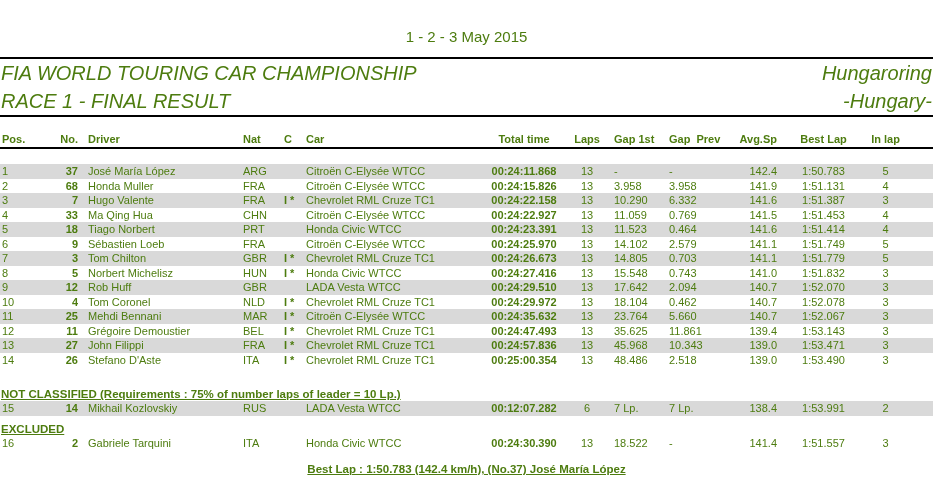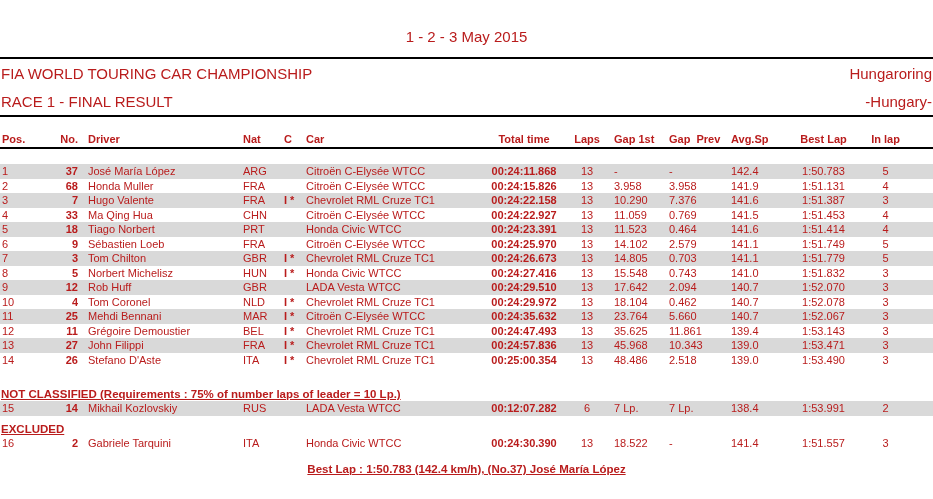--- a/index.html
+++ b/index.html
@@ -1,28 +1,28 @@
 <!DOCTYPE html>
 <html><head>
 <meta charset="utf-8">
 <style>
   html,body{margin:0;padding:0;background:#fff;}
   .page{
     position:relative;
     width:933px;height:499px;
-    background:#ffffff;color:#b91c1c;
+    background:#ffffff;color:#4d7c0f;
     font-family:"Liberation Sans","DejaVu Sans",sans-serif;
     overflow:hidden;
   }
   .date{padding-top:28px;font-size:15px;line-height:18px;text-align:center;}
   .rule{border-top:2px solid #000;width:933px;}
   .rule1{margin-top:11px;}
   .title-row{
     height:28px;display:flex;justify-content:space-between;align-items:center;
-    font-size:15px;padding:0 1px;
+    font-size:20px;padding:0 1px;font-style:italic;
   }
   .grid{
     display:grid;
     grid-template-columns:55px 23px 162px 42px 22px 178px 84px 42px 53px 70px 60px 65px 77px;
     width:933px;
   }
   .header{
     margin-top:14px;height:16px;line-height:16px;
     border-bottom:2px solid #000;font-weight:bold;font-size:11px;
   }
@@ -36,21 +36,21 @@
   .c2{padding-left:10px;}
   .c3{padding-left:3px;}
   .c4{padding-left:2px;}
   .row .c4{font-weight:bold;}
   .c5{padding-left:2px;}
   .c6{text-align:center;}
   .row .c6{font-weight:bold;}
   .c7{text-align:center;}
   .c8{padding-left:6px;}
   .c9{padding-left:8px;}
-  .c10{text-align:left;padding-right:14px;}
+  .c10{text-align:right;padding-right:14px;}
   .c11{text-align:center;}
   .c12{text-align:center;padding-right:18px;}
   .section-head{
     font-size:11.5px;font-weight:bold;text-decoration:underline;
     height:14px;line-height:14px;padding-left:1px;
   }
   .nc-head{margin-top:20px;}
   .ex-head{margin-top:6px;}
   .footer{
     margin-top:13px;text-align:center;font-size:11.5px;
@@ -123,21 +123,21 @@
       <div class="grid row gray">
         <div class="c c0">3</div>
         <div class="c c1">7</div>
         <div class="c c2">Hugo Valente</div>
         <div class="c c3">FRA</div>
         <div class="c c4">I *</div>
         <div class="c c5">Chevrolet RML Cruze TC1</div>
         <div class="c c6">00:24:22.158</div>
         <div class="c c7">13</div>
         <div class="c c8">10.290</div>
-        <div class="c c9">7.376</div>
+        <div class="c c9">6.332</div>
         <div class="c c10">141.6</div>
         <div class="c c11">1:51.387</div>
         <div class="c c12">3</div>
       </div>
       <div class="grid row">
         <div class="c c0">4</div>
         <div class="c c1">33</div>
         <div class="c c2">Ma Qing Hua</div>
         <div class="c c3">CHN</div>
         <div class="c c4"></div>

